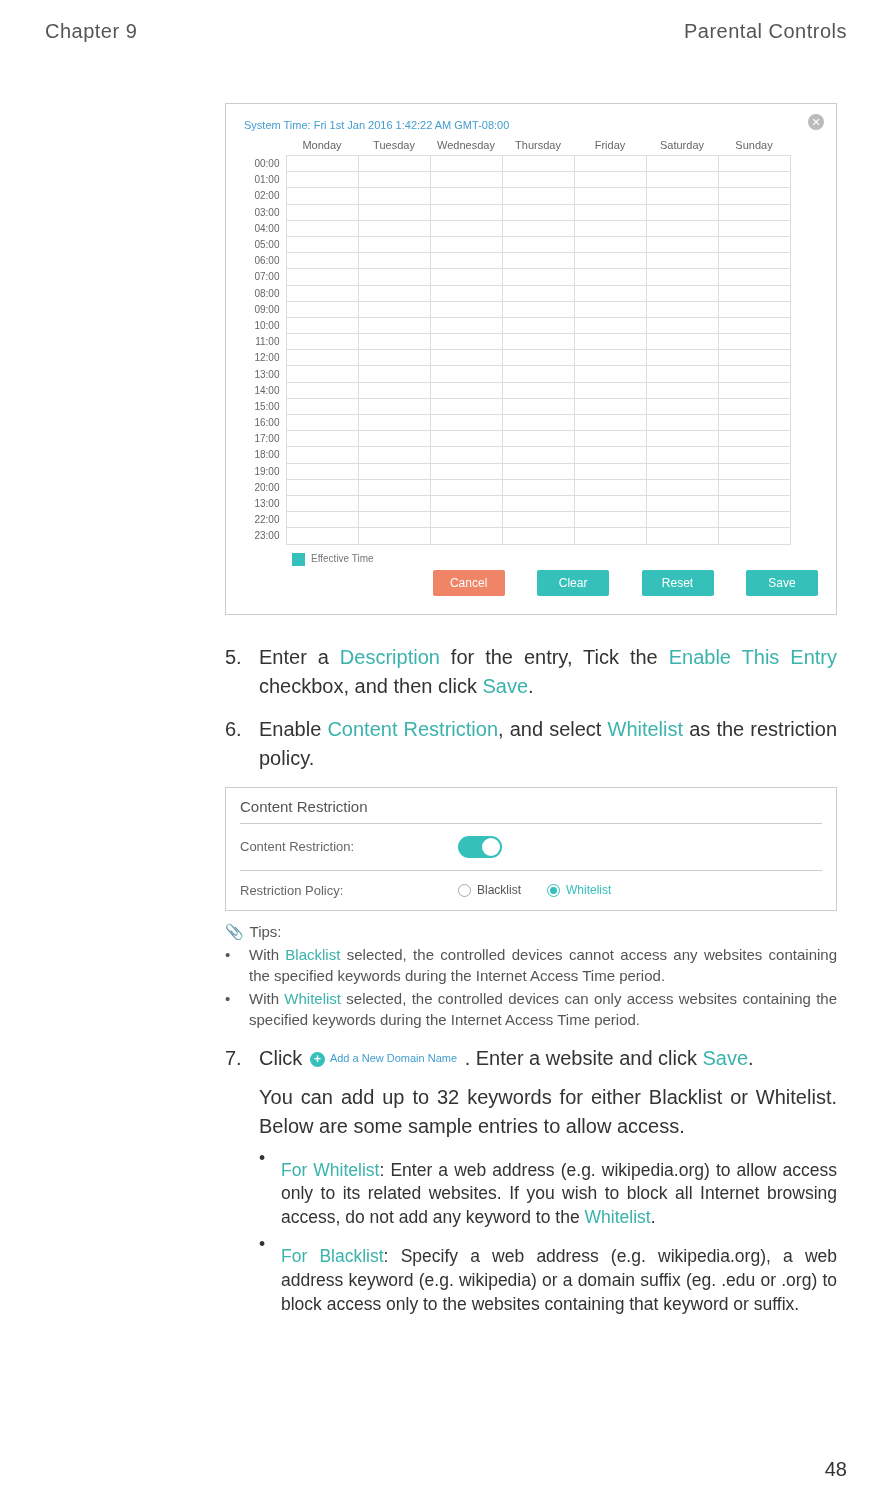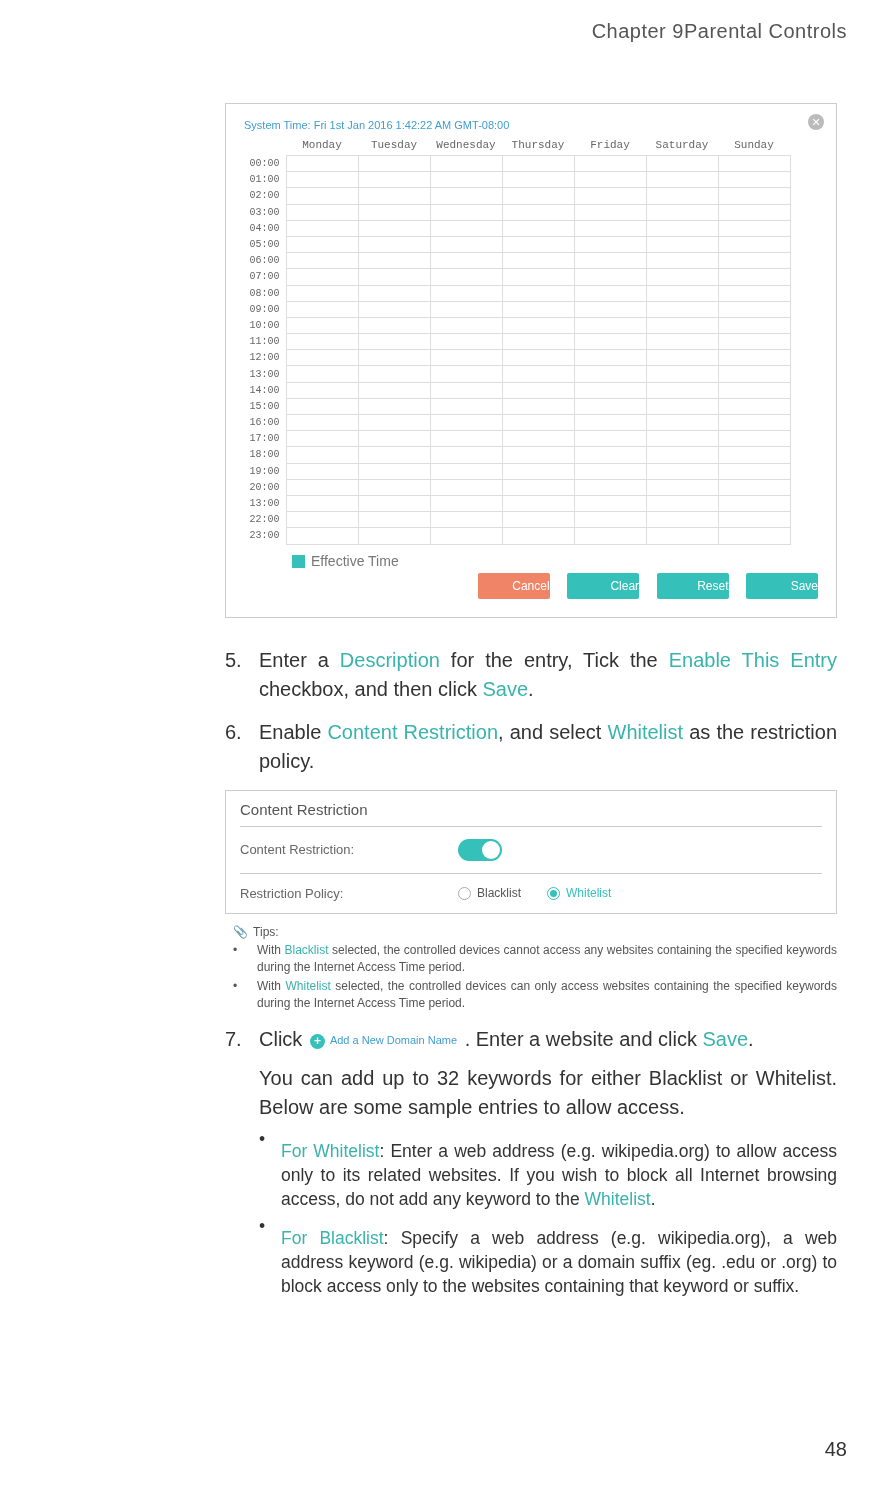--- a/index.html
+++ b/index.html
@@ -5,54 +5,55 @@
   * { box-sizing: border-box; margin: 0; padding: 0; }
   body {
     width: 892px;
     height: 1485px;
     background: #fff;
     font-family: "Helvetica Neue", Arial, sans-serif;
     color: #333;
     position: relative;
     padding: 20px 45px 0 45px;
   }
-  .header { display: flex; justify-content: flex-end; font-size: 20px; color: #555; font-weight: 300; letter-spacing: 0.5px; }
-  .page-num { position: absolute; bottom: 24px; right: 45px; font-size: 20px; color: #333; }
+  .header { display: flex; justify-content: space-between; font-size: 20px; color: #555; font-weight: 300; letter-spacing: 0.5px; }
+  .page-num { position: absolute; bottom: 4px; right: 45px; font-size: 20px; color: #333; }
 
   .content-col { margin-left: 180px; margin-right: 10px; }
 
   
   .sched-box {
     border: 1px solid #ccc;
     margin-top: 60px;
     padding: 15px 18px 18px 18px;
     position: relative;
     font-family: Arial, sans-serif;
   }
   .sched-close {
     position: absolute; top: 10px; right: 12px;
     width: 16px; height: 16px; border-radius: 50%;
     background: #bbb; color: #fff; font-size: 11px;
     display: flex; align-items: center; justify-content: center;
     cursor: pointer;
   }
   .sched-time { color: #409dcf; font-size: 11px; margin-bottom: 8px; }
-  .sched-grid { font-size: 10px; color: #666; font-family: Liberation Mono, monospace; }
+  .sched-grid { font-size: 10px; color: #666; }
   .sched-grid table { border-collapse: collapse; }
   .sched-grid th { font-weight: normal; font-size: 11px; padding: 0 0 4px 0; text-align: center; width: 72px; }
   .sched-grid td.hour-label { text-align: right; padding-right: 6px; height: 16.2px; font-size: 10px; border: none; }
   .sched-grid td.cell { border: 1px solid #ddd; width: 72px; height: 16.2px; background: #fff; }
-  .sched-legend { margin: 8px 0 0 48px; font-size: 14px; color: #777; }
+  .sched-legend { margin: 8px 0 0 48px; font-size: 10px; color: #777; }
   .sched-legend .swatch { display: inline-block; width: 13px; height: 13px; background: #35c1ba; vertical-align: middle; margin-right: 6px; }
   .sched-buttons { text-align: right; margin-top: 4px; }
   .sched-buttons .btn {
     display: inline-block;
     min-width: 72px;
     padding: 6px 0;
-    margin-left: 13px;
+    margin-left: 28px;
+    text-align: center;
     font-size: 12px;
     color: #fff;
     border-radius: 2px;
     cursor: pointer;
   }
   .btn-cancel { background: #ef8466; }
   .btn-teal { background: #35c1ba; }
 
   
   .step { display: flex; margin-top: 28px; font-size: 20px; color: #333; font-weight: 300; line-height: 1.45; }
@@ -74,21 +75,21 @@
   .radio { display: inline-flex; align-items: center; margin-right: 18px; font-size: 12px; }
   .radio .circ {
     width: 13px; height: 13px; border: 1px solid #aaa; border-radius: 50%;
     margin-right: 6px; display: inline-flex; align-items: center; justify-content: center;
   }
   .radio.sel .circ { border-color: #35c1ba; }
   .radio.sel .circ::after { content: ""; width: 7px; height: 7px; border-radius: 50%; background: #35c1ba; }
   .radio.sel { color: #35c1ba; }
 
   
-  .tips { margin-top: 10px; font-size: 12px; color: #555; line-height: 1.4; margin-left: 8px; }
+  .tips { margin-top: 10px; font-size: 15px; color: #555; line-height: 1.4; }
   .tips-title { font-weight: 500; }
   .tips-title .clip { color: #aaa; margin-right: 2px; }
   .tips ul { list-style: none; margin-top: 2px; }
   .tips li { display: flex; text-align: justify; margin-top: 2px; }
   .tips li .bullet { width: 24px; flex-shrink: 0; }
   .tips li .txt { flex: 1; }
 
   
   .add-domain-btn {
     display: inline-flex; align-items: center;

